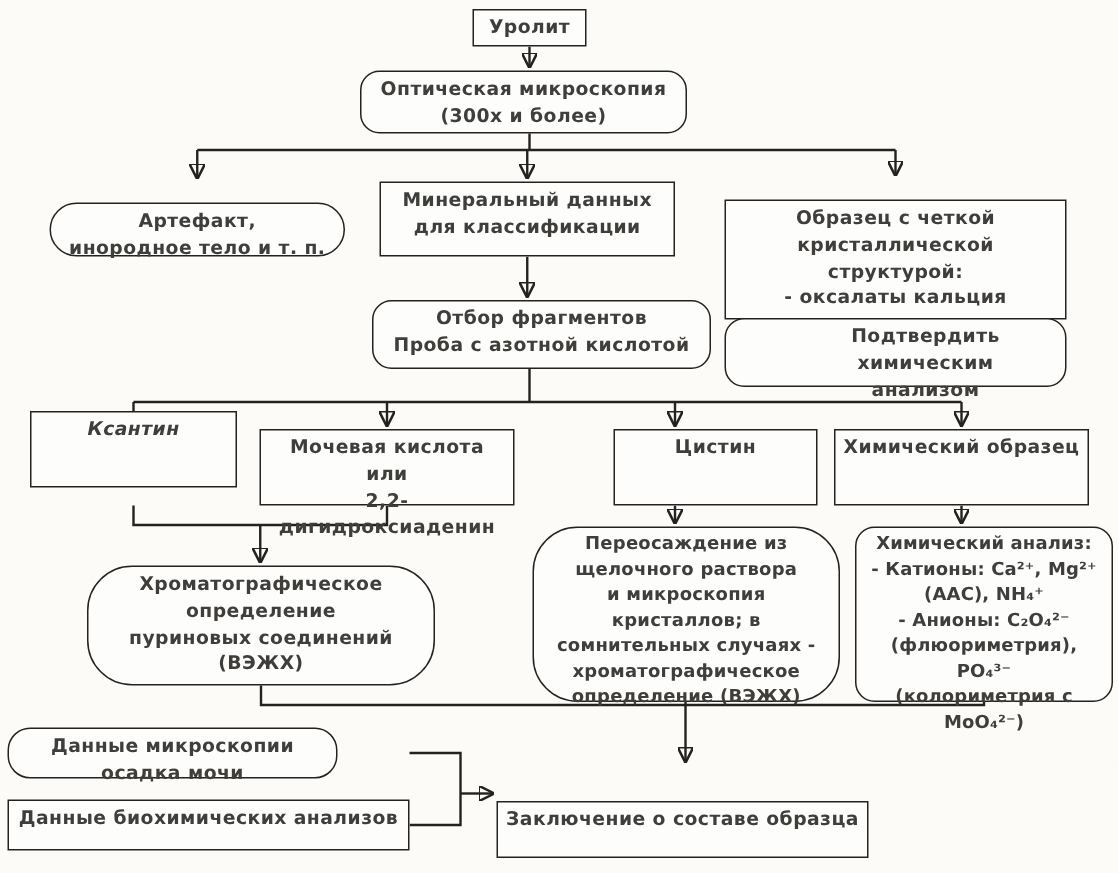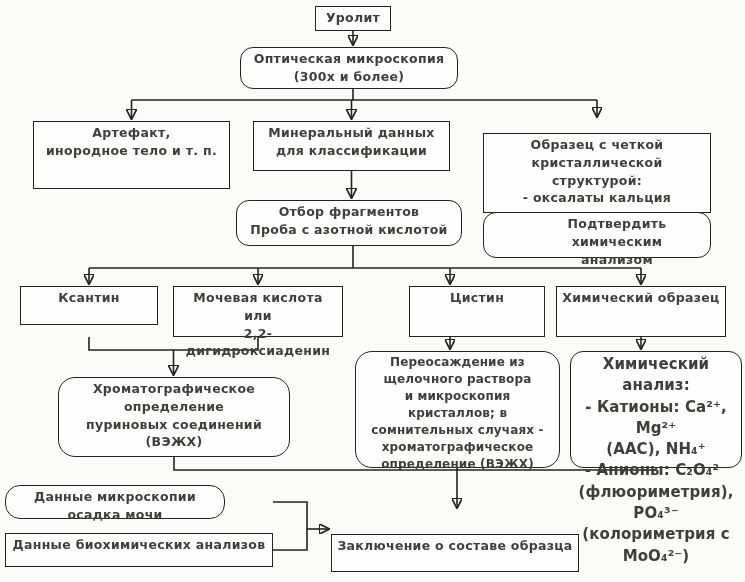--- a/index.html
+++ b/index.html
@@ -26,22 +26,22 @@
     text-align:center;
     color:#403e3a;
     font-size:12.5px;
     font-weight:600;
     letter-spacing:0.3px;
     line-height:1.42;
     padding:2px 4px;
   }
   .node .lbl{white-space:pre-line;}
   .rounded{border-radius:13px;border-width:1.6px;}
-  .rounded.big{border-radius:17px;}
-  .small{font-size:15px;letter-spacing:0.1px;}
+  .rounded.big{border-radius:30px;}
+  .small{font-size:12px;letter-spacing:0.1px;}
   .tiny{font-size:12px;letter-spacing:0.15px;}
 </style>
 </head>
 <body>
 
 <div class="canvas">
 
   <svg class="edges" viewBox="0 0 745 582" xmlns="http://www.w3.org/2000/svg">
     <defs>
       <marker id="arr" viewBox="0 0 10 10" refX="8.5" refY="5" markerWidth="6.5" markerHeight="6.5" orient="auto-start-reverse">
@@ -82,48 +82,48 @@
 
   <div class="node" style="left:315px;top:6px;width:76px;height:25px;">
     <span class="lbl">Уролит</span>
   </div>
 
   <div class="node rounded" style="left:240px;top:47px;width:218px;height:42px;">
     <span class="lbl">Оптическая микроскопия
 (300х и более)</span>
   </div>
 
-  <div class="node" style="left:33px;top:121px;width:197px;height:68px;">
+  <div class="node" style="left:33px;top:135px;width:197px;height:36px;border-radius:18px;">
     <span class="lbl">Артефакт,
 инородное тело и т. п.</span>
   </div>
 
   <div class="node" style="left:253px;top:121px;width:197px;height:50px;">
     <span class="lbl">Минеральный данных
 для классификации</span>
   </div>
 
   <div class="node" style="left:483px;top:133px;width:228px;height:80px;">
     <span class="lbl">Образец с четкой
 кристаллической структурой:
 - оксалаты кальция
 - цистин</span>
   </div>
 
-  <div class="node rounded" style="left:236px;top:200px;width:226px;height:46px;">
+  <div class="node rounded" style="left:248px;top:200px;width:226px;height:46px;">
     <span class="lbl">Отбор фрагментов
 Проба с азотной кислотой</span>
   </div>
 
   <div class="node rounded" style="left:483px;top:212px;width:228px;height:46px;padding-left:44px;">
     <span class="lbl">Подтвердить химическим
 анализом</span>
   </div>
 
-  <div class="node" style="left:20px;top:286px;width:138px;height:39px;">
+  <div class="node" style="left:20px;top:274px;width:138px;height:51px;font-style:italic;">
     <span class="lbl">Ксантин</span>
   </div>
 
   <div class="node" style="left:173px;top:286px;width:170px;height:51px;">
     <span class="lbl">Мочевая кислота или
 2,2-дигидроксиаденин</span>
   </div>
 
   <div class="node" style="left:382px;top:286px;width:136px;height:51px;margin-left:27px;">
     <span class="lbl">Цистин</span>

